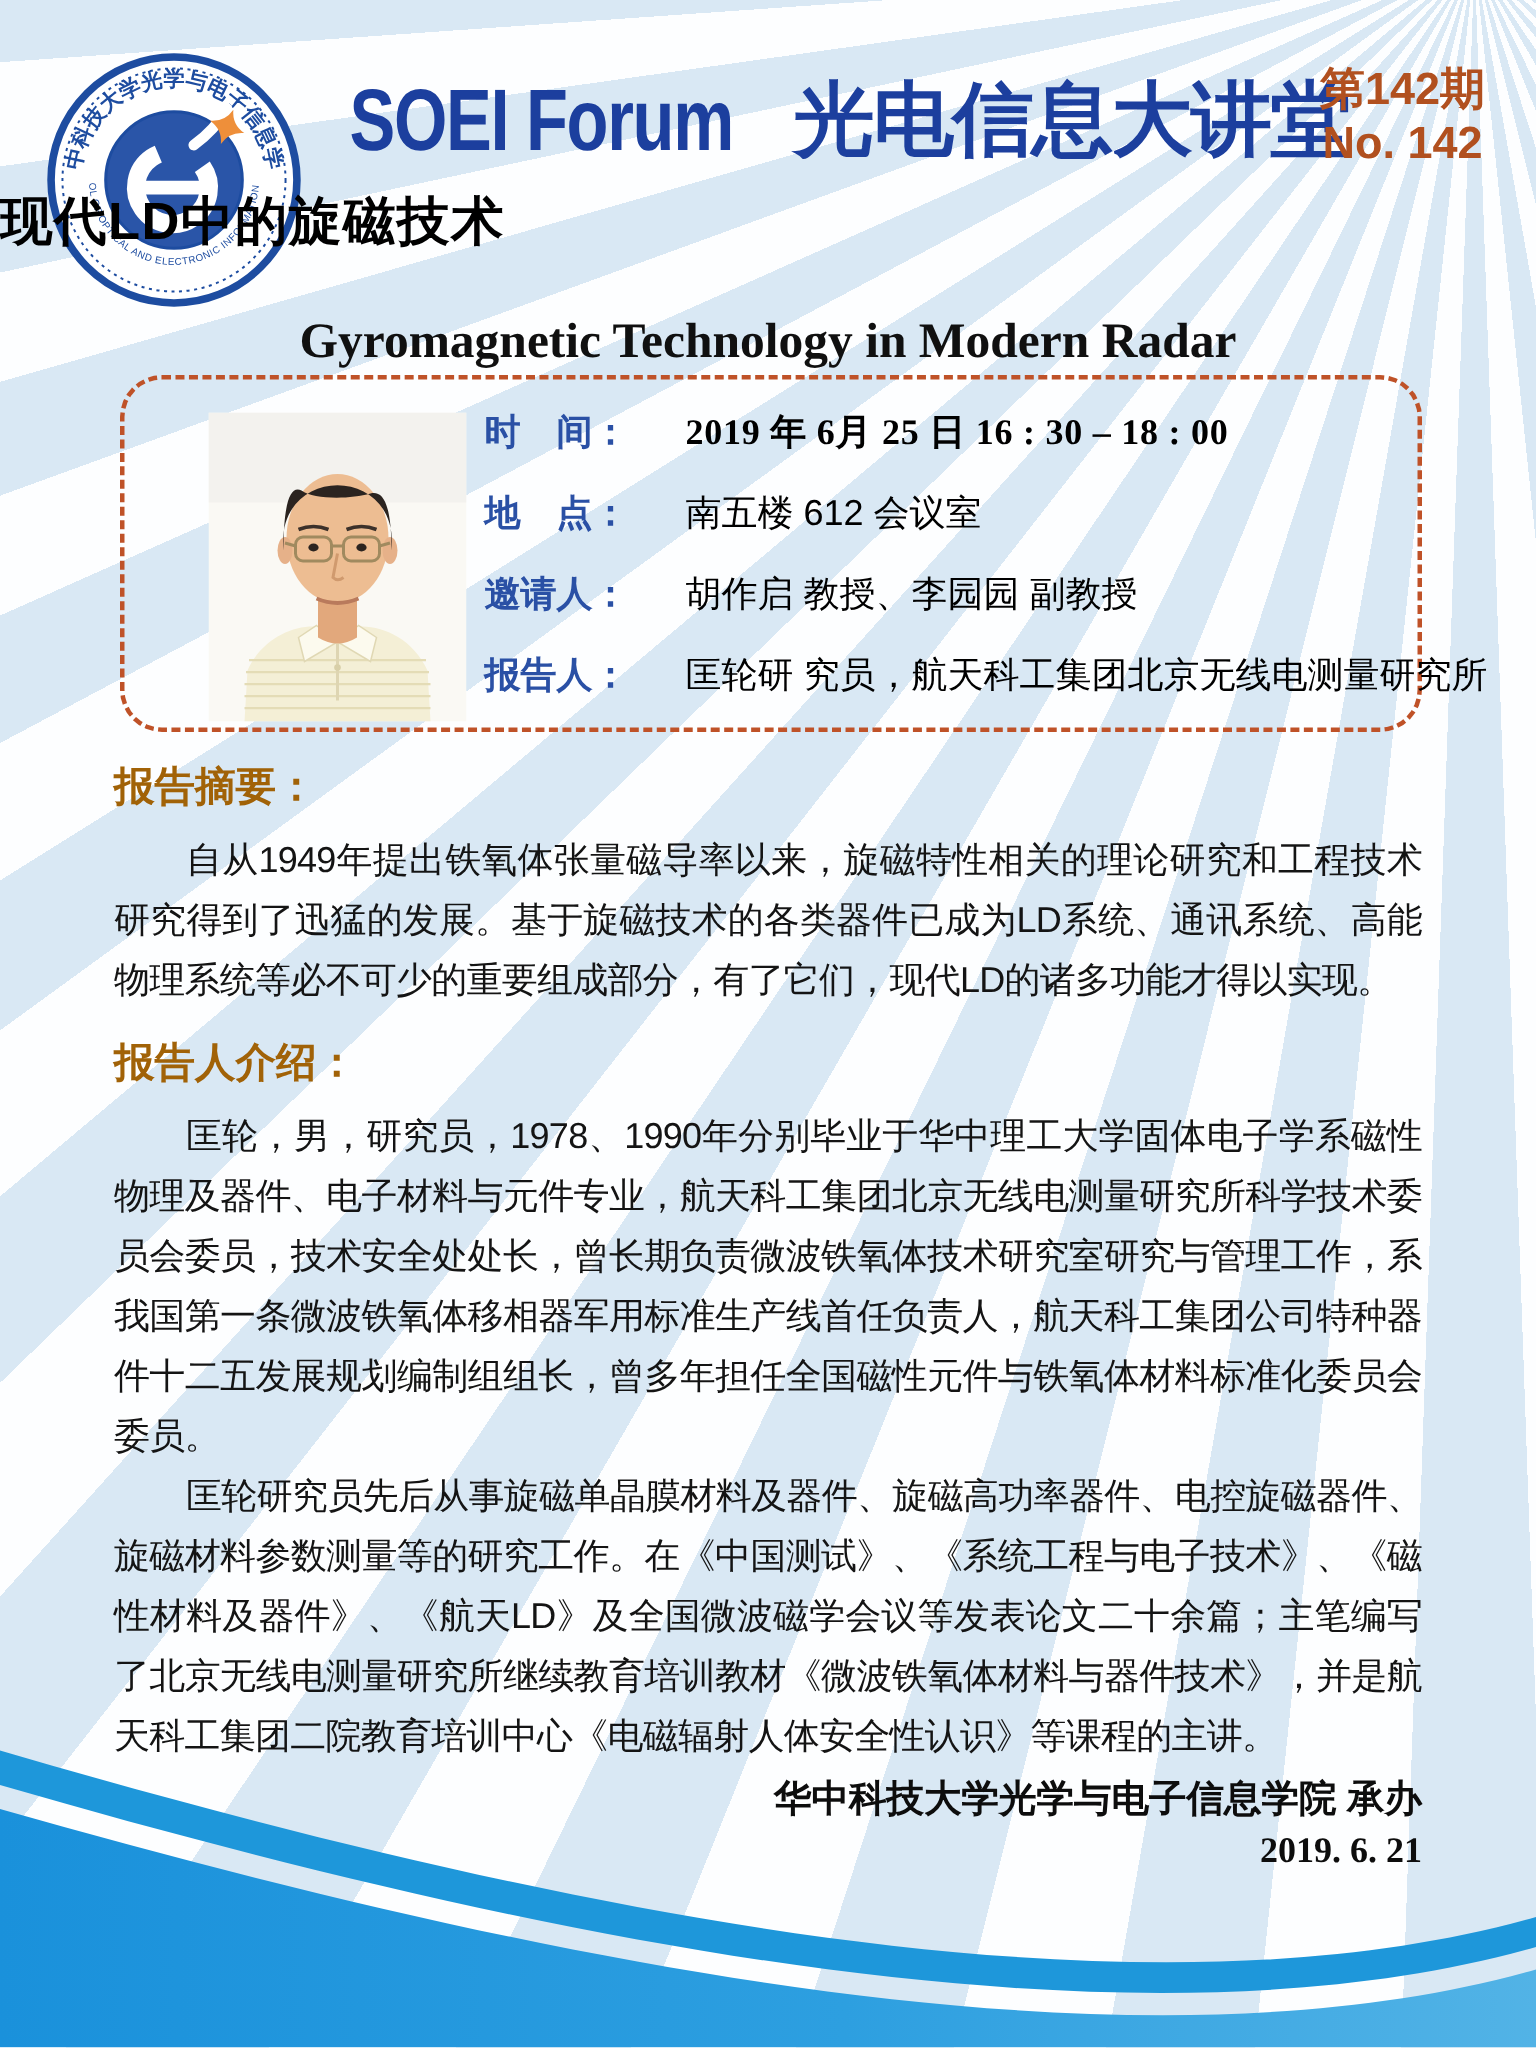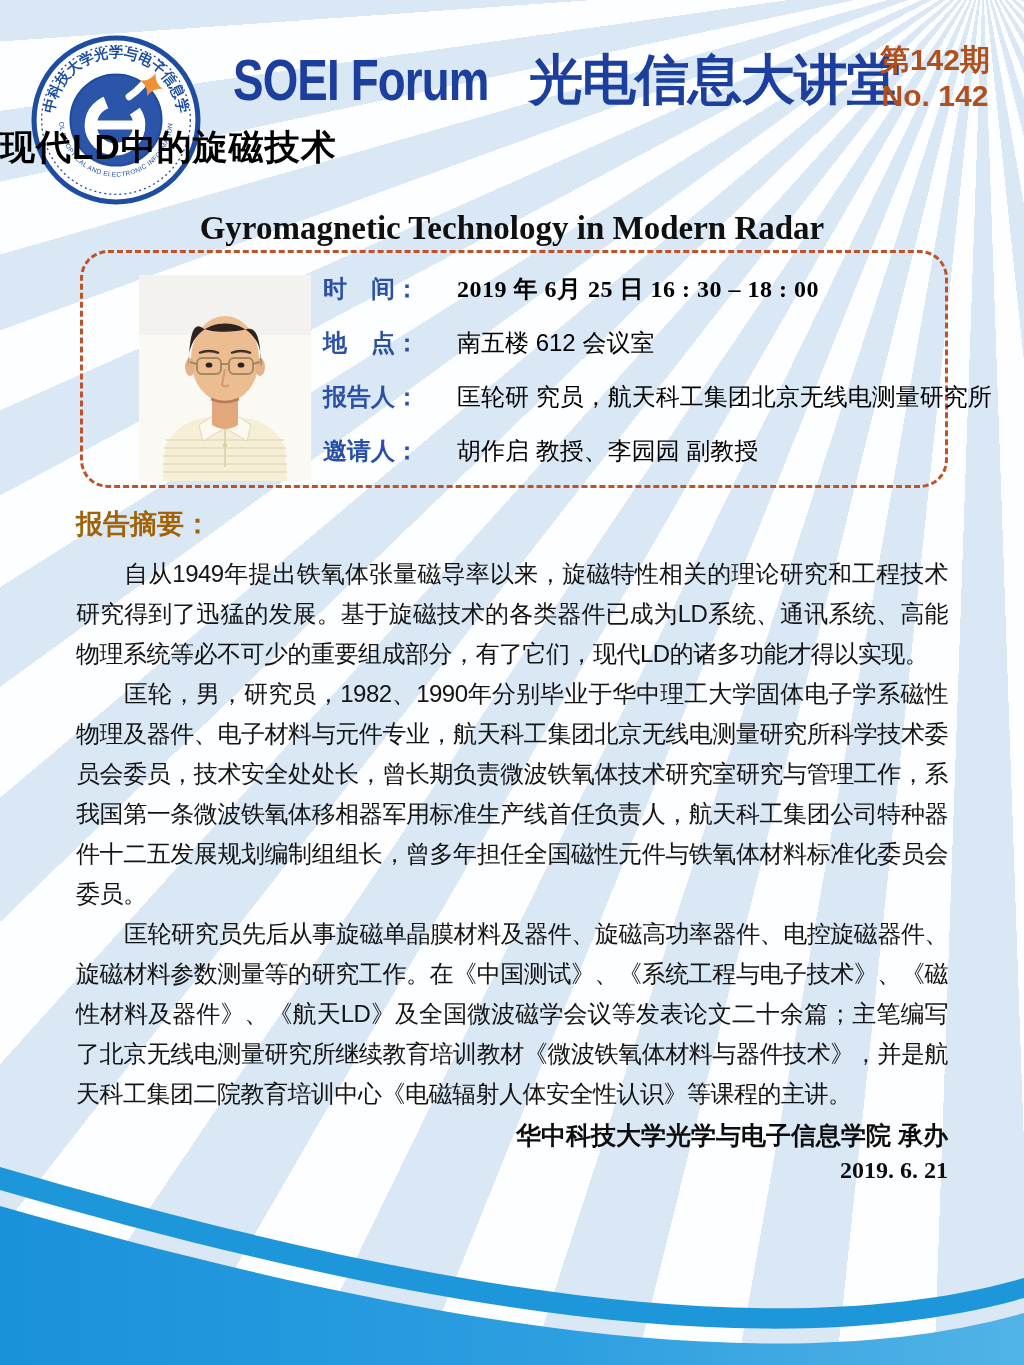--- a/index.html
+++ b/index.html
@@ -129,35 +129,36 @@
   <div class="info-rows">
     <div class="info-row">
       <span class="info-label">时　间：</span>
       <span class="info-value serif">2019 年 6月 25 日 16 : 30 – 18 : 00</span>
     </div>
     <div class="info-row">
       <span class="info-label">地　点：</span>
       <span class="info-value">南五楼 612 会议室</span>
     </div>
     <div class="info-row">
+      <span class="info-label">邀请人：</span>
+      <span class="info-value">胡作启 教授、李园园 副教授</span>
+    </div>
+    <div class="info-row">
       <span class="info-label">报告人：</span>
       <span class="info-value">匡轮研 究员，航天科工集团北京无线电测量研究所</span>
-    </div>
-    <div class="info-row">
-      <span class="info-label">邀请人：</span>
-      <span class="info-value">胡作启 教授、李园园 副教授</span>
     </div>
   </div>
 </div>
 
 <div class="content">
   <div class="sec-heading">报告摘要：</div>
   <p class="body">自从1949年提出铁氧体张量磁导率以来，旋磁特性相关的理论研究和工程技术研究得到了迅猛的发展。基于旋磁技术的各类器件已成为LD系统、通讯系统、高能物理系统等必不可少的重要组成部分，有了它们，现代LD的诸多功能才得以实现。</p>
 
-  <p class="body">匡轮，男，研究员，1982、1990年分别毕业于华中理工大学固体电子学系磁性物理及器件、电子材料与元件专业，航天科工集团北京无线电测量研究所科学技术委员会委员，技术安全处处长，曾长期负责微波铁氧体技术研究室研究与管理工作，系我国第一条微波铁氧体移相器军用标准生产线首任负责人，航天科工集团公司特种器件十二五发展规划编制组组长，曾多年担任全国磁性元件与铁氧体材料标准化委员会委员。</p>
+  <div class="sec-heading second">报告人介绍：</div>
+  <p class="body">匡轮，男，研究员，1978、1990年分别毕业于华中理工大学固体电子学系磁性物理及器件、电子材料与元件专业，航天科工集团北京无线电测量研究所科学技术委员会委员，技术安全处处长，曾长期负责微波铁氧体技术研究室研究与管理工作，系我国第一条微波铁氧体移相器军用标准生产线首任负责人，航天科工集团公司特种器件十二五发展规划编制组组长，曾多年担任全国磁性元件与铁氧体材料标准化委员会委员。</p>
   <p class="body">匡轮研究员先后从事旋磁单晶膜材料及器件、旋磁高功率器件、电控旋磁器件、旋磁材料参数测量等的研究工作。在《中国测试》、《系统工程与电子技术》、《磁性材料及器件》、《航天LD》及全国微波磁学会议等发表论文二十余篇；主笔编写了北京无线电测量研究所继续教育培训教材《微波铁氧体材料与器件技术》，并是航天科工集团二院教育培训中心《电磁辐射人体安全性认识》等课程的主讲。</p>
 
   <div class="footer">
     <div class="footer-org">华中科技大学光学与电子信息学院 承办</div>
     <div class="footer-date">2019. 6. 21</div>
   </div>
 </div>
 
 <svg class="wave" viewBox="0 0 1024 215" preserveAspectRatio="none">
   <defs>

